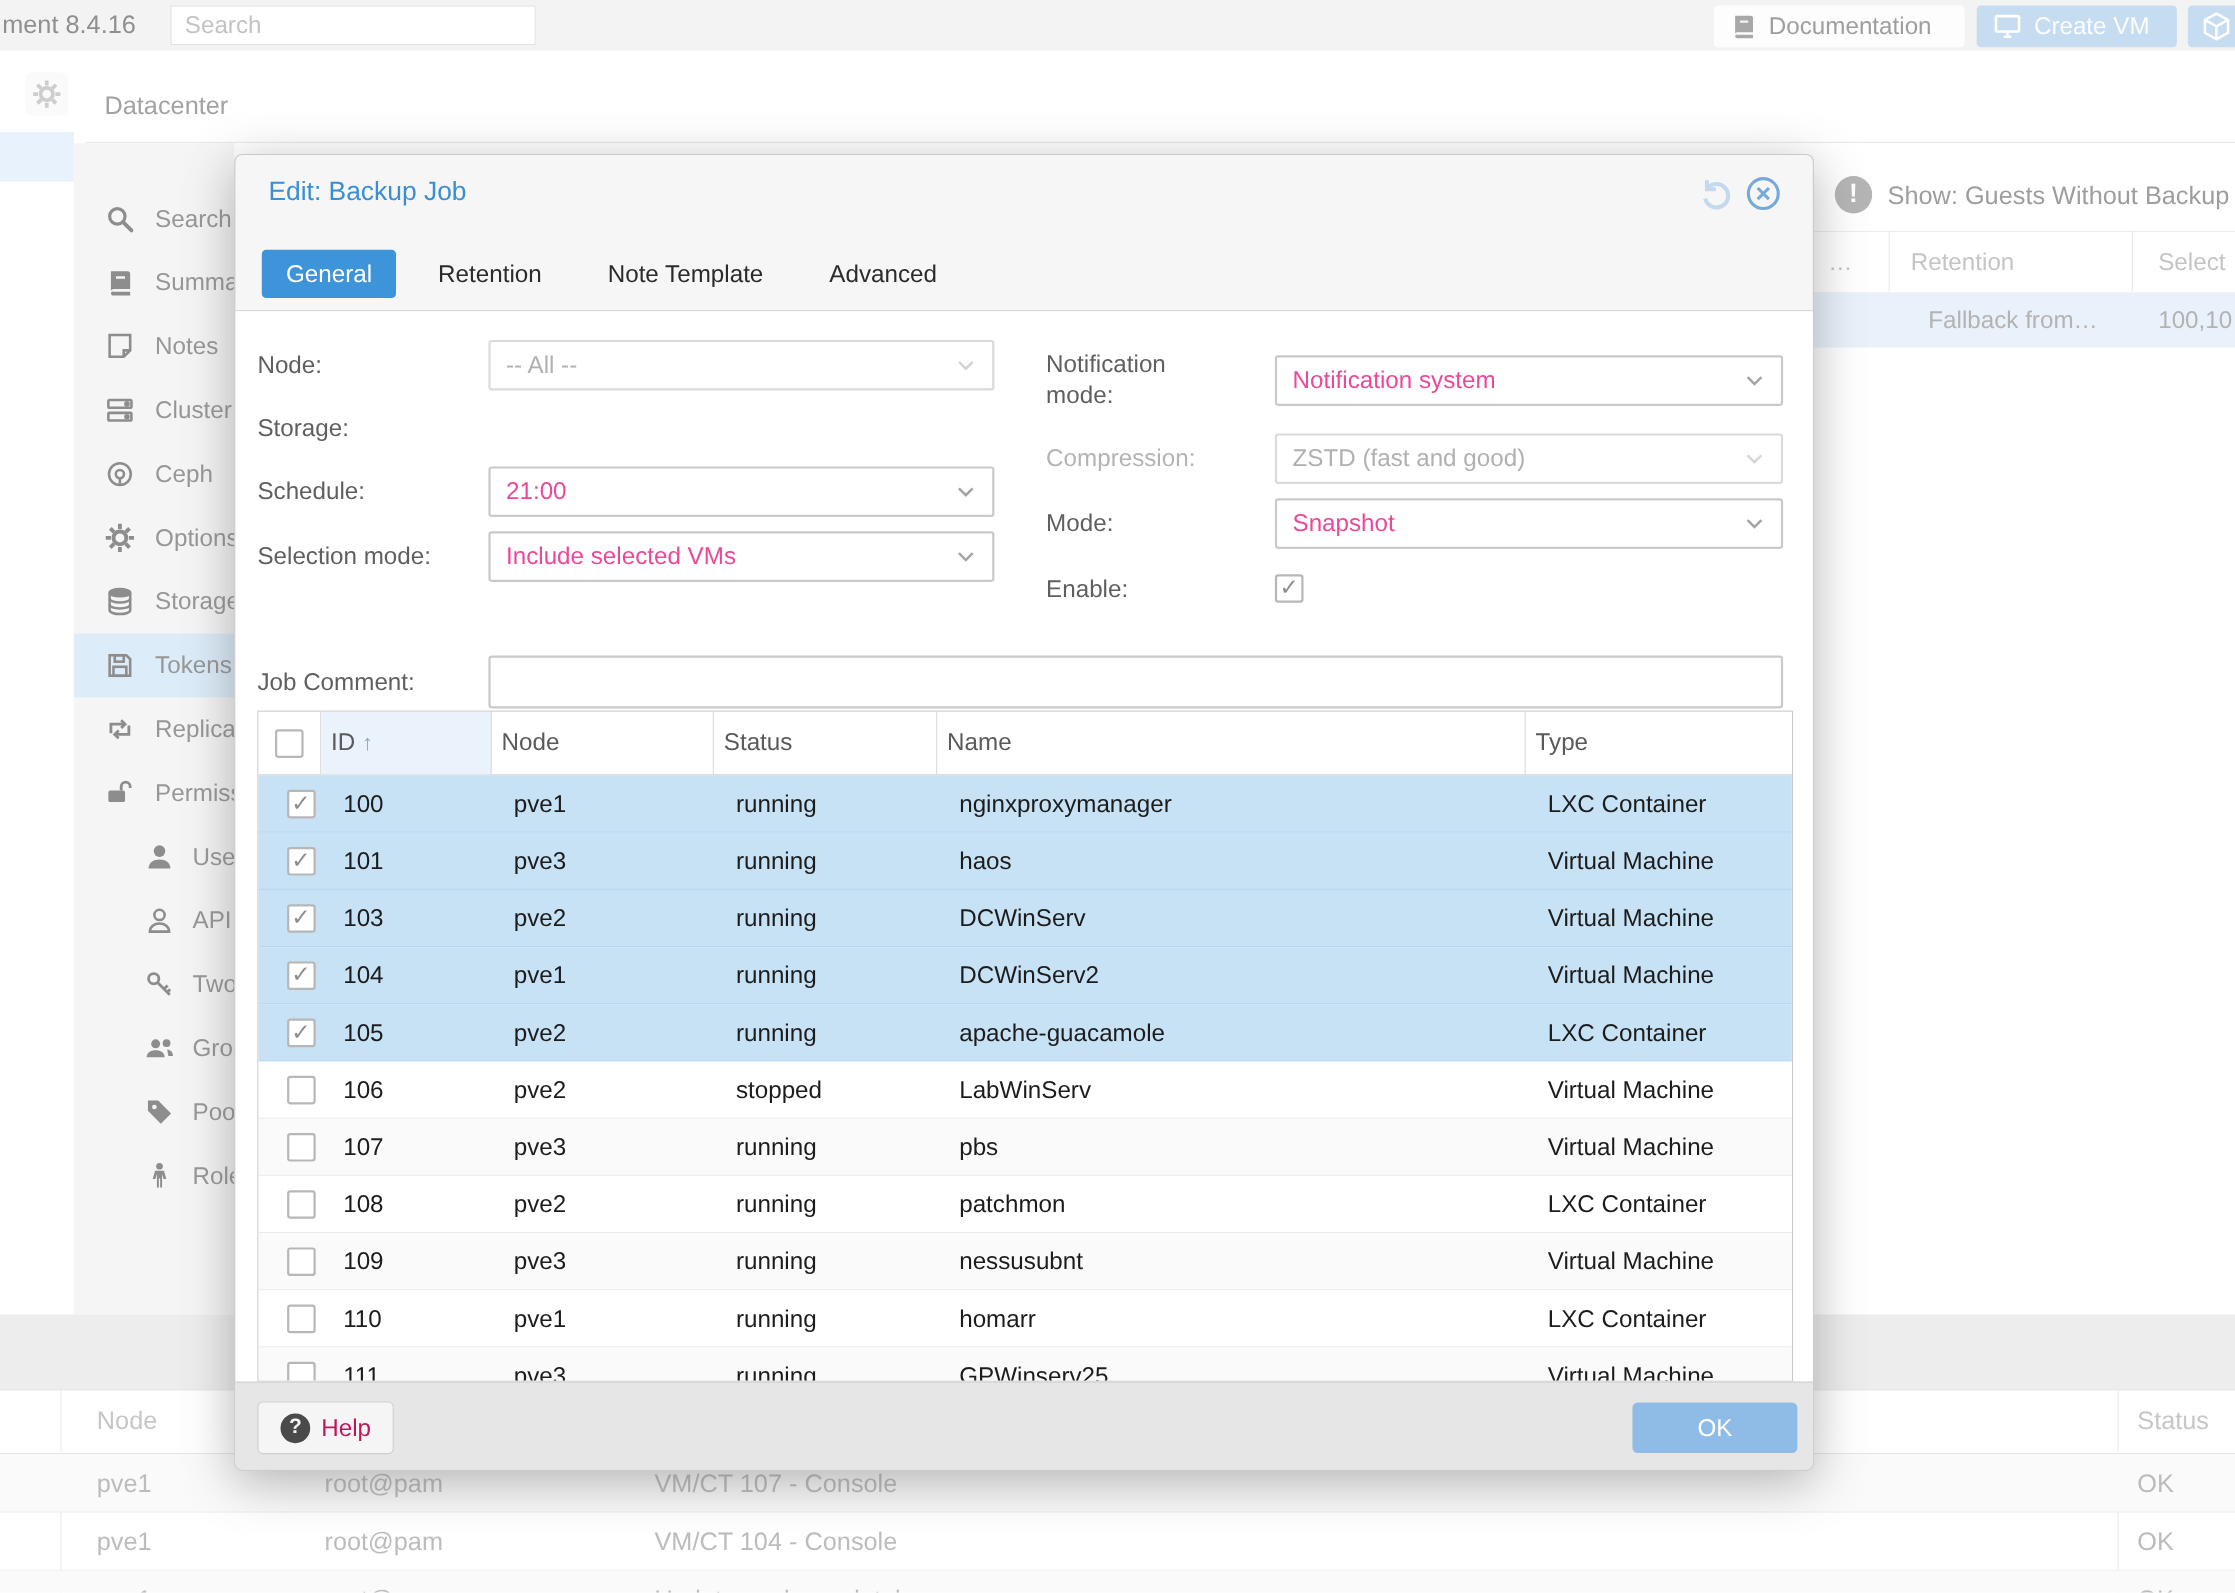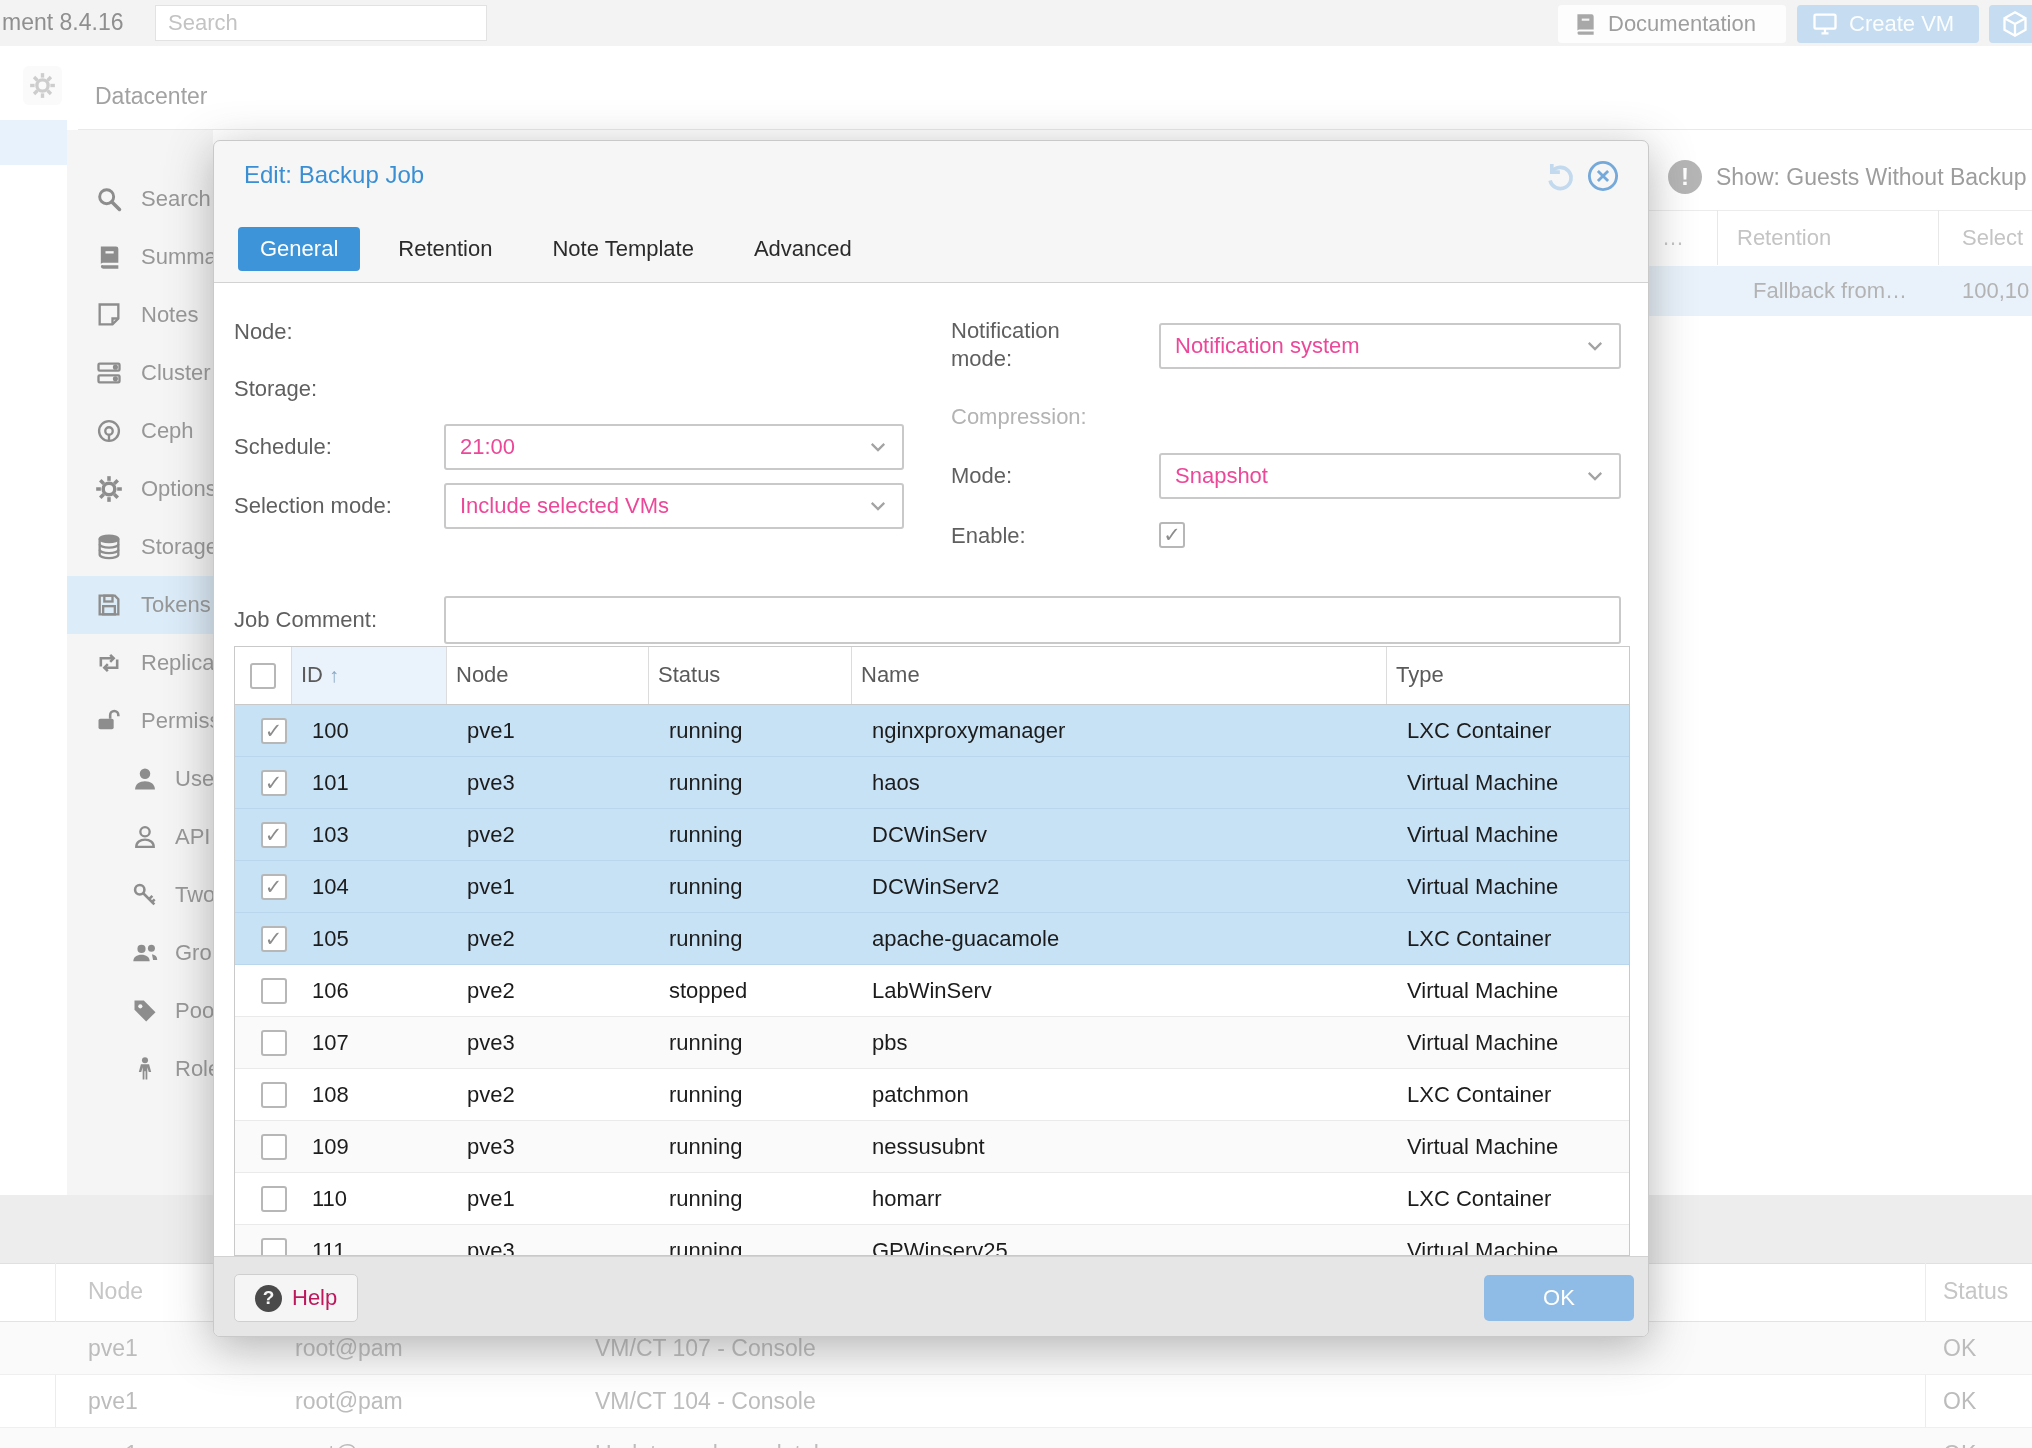--- a/index.html
+++ b/index.html
@@ -401,20 +401,28 @@
     <div id="tabbar">
       <div class="tab active">General</div>
       <div class="tab">Retention</div>
       <div class="tab">Note Template</div>
       <div class="tab">Advanced</div>
     </div>
     <div id="tab-divider"></div>
     <div id="modal-body"></div>
 
     <div class="pv-label" style="left:20px;top:168px;line-height:46px;">Node:</div>
+    <div class="pv-field dis" style="left:230px;top:168px;width:460px;">
+      <span>-- All --</span>
+      <span class="chev">
+          <svg viewBox="0 0 16 16" fill="none" stroke="currentColor" stroke-width="1.8">
+            <path d="M3 5.5l5 5 5-5"></path>
+          </svg>
+        </span>
+    </div>
     <div class="pv-label" style="left:20px;top:225px;line-height:46px;">Storage:</div>
     <div class="pv-label" style="left:20px;top:283px;line-height:46px;">Schedule:</div>
     <div class="pv-field" style="left:230px;top:283px;width:460px;">
       <span>21:00</span>
       <span class="chev">
           <svg viewBox="0 0 16 16" fill="none" stroke="currentColor" stroke-width="1.8">
             <path d="M3 5.5l5 5 5-5"></path>
           </svg>
         </span>
     </div>
@@ -433,20 +441,28 @@
     </div>
     <div class="pv-field" style="left:945px;top:182px;width:462px;">
       <span>Notification system</span>
       <span class="chev">
           <svg viewBox="0 0 16 16" fill="none" stroke="currentColor" stroke-width="1.8">
             <path d="M3 5.5l5 5 5-5"></path>
           </svg>
         </span>
     </div>
     <div class="pv-label dis" style="left:737px;top:253px;line-height:46px;">Compression:</div>
+    <div class="pv-field dis" style="left:945px;top:253px;width:462px;">
+      <span>ZSTD (fast and good)</span>
+      <span class="chev">
+          <svg viewBox="0 0 16 16" fill="none" stroke="currentColor" stroke-width="1.8">
+            <path d="M3 5.5l5 5 5-5"></path>
+          </svg>
+        </span>
+    </div>
     <div class="pv-label" style="left:737px;top:312px;line-height:46px;">Mode:</div>
     <div class="pv-field" style="left:945px;top:312px;width:462px;">
       <span>Snapshot</span>
       <span class="chev">
           <svg viewBox="0 0 16 16" fill="none" stroke="currentColor" stroke-width="1.8">
             <path d="M3 5.5l5 5 5-5"></path>
           </svg>
         </span>
     </div>
     <div class="pv-label" style="left:737px;top:372px;line-height:46px;">Enable:</div>

